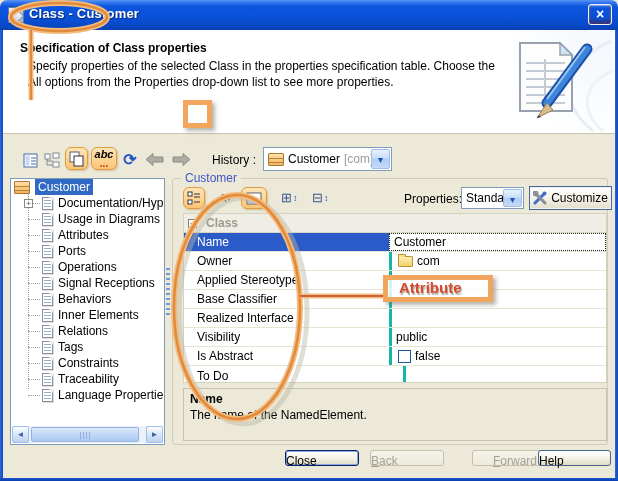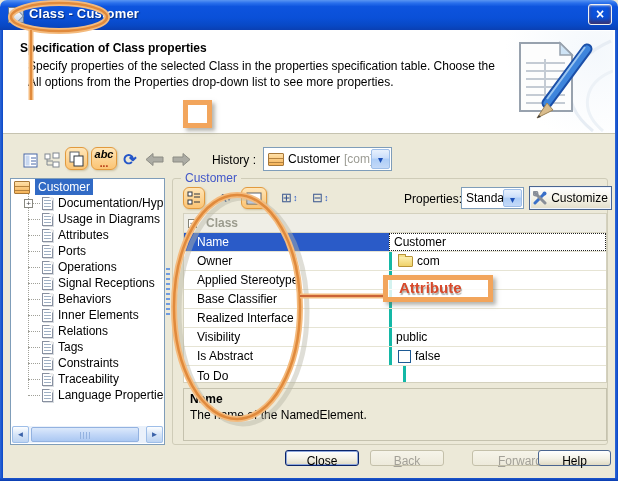--- a/index.html
+++ b/index.html
@@ -130,21 +130,21 @@
   .xp-checkbox { width:13px; height:13px; background:#fff; border:1px solid #1D5A94; margin-left:2px; }
 
   
   #desc-panel { position:absolute; left:10px; top:209px; width:424px; height:53px; border:1px solid #C5C2AE;
     background:#ECE9D8; font-size:12px; padding:3px 6px; }
   #desc-title { font-weight:bold; }
   #desc-text { margin-top:2px; }
 
   
   .xp-btn { position:absolute; top:450px; height:16px; border:1px solid #4A6590; border-radius:3px;
-    background:linear-gradient(180deg,#FFFFFF,#F3F1E6 55%,#DFDAC4); font-size:12px; text-align:center; line-height:21px;
+    background:linear-gradient(180deg,#FFFFFF,#F3F1E6 55%,#DFDAC4); font-size:12px; line-height:21px;
     z-index:4; color:#000; }
   #close-action { left:285px; width:74px; border:1px solid #0A246A; box-shadow:inset 0 0 0 1px #8FA8DC; }
   #back-btn { left:370px; width:74px; border-color:#C4C0AA; color:#A3A198; background:linear-gradient(180deg,#F6F4EA,#EDEADB); }
   #forward-btn { left:472px; width:76px; border-color:#C4C0AA; color:#A3A198; background:linear-gradient(180deg,#F6F4EA,#EDEADB);padding-left:20px; }
   #help-btn { left:538px; width:73px; }
   .accel { text-decoration:underline; }
 
   
   #annot-svg { position:absolute; left:0; top:0; width:618px; height:481px; z-index:50; pointer-events:none; }
   .annot-box { position:absolute; z-index:51; border:5px solid #F2A55C; pointer-events:none;

